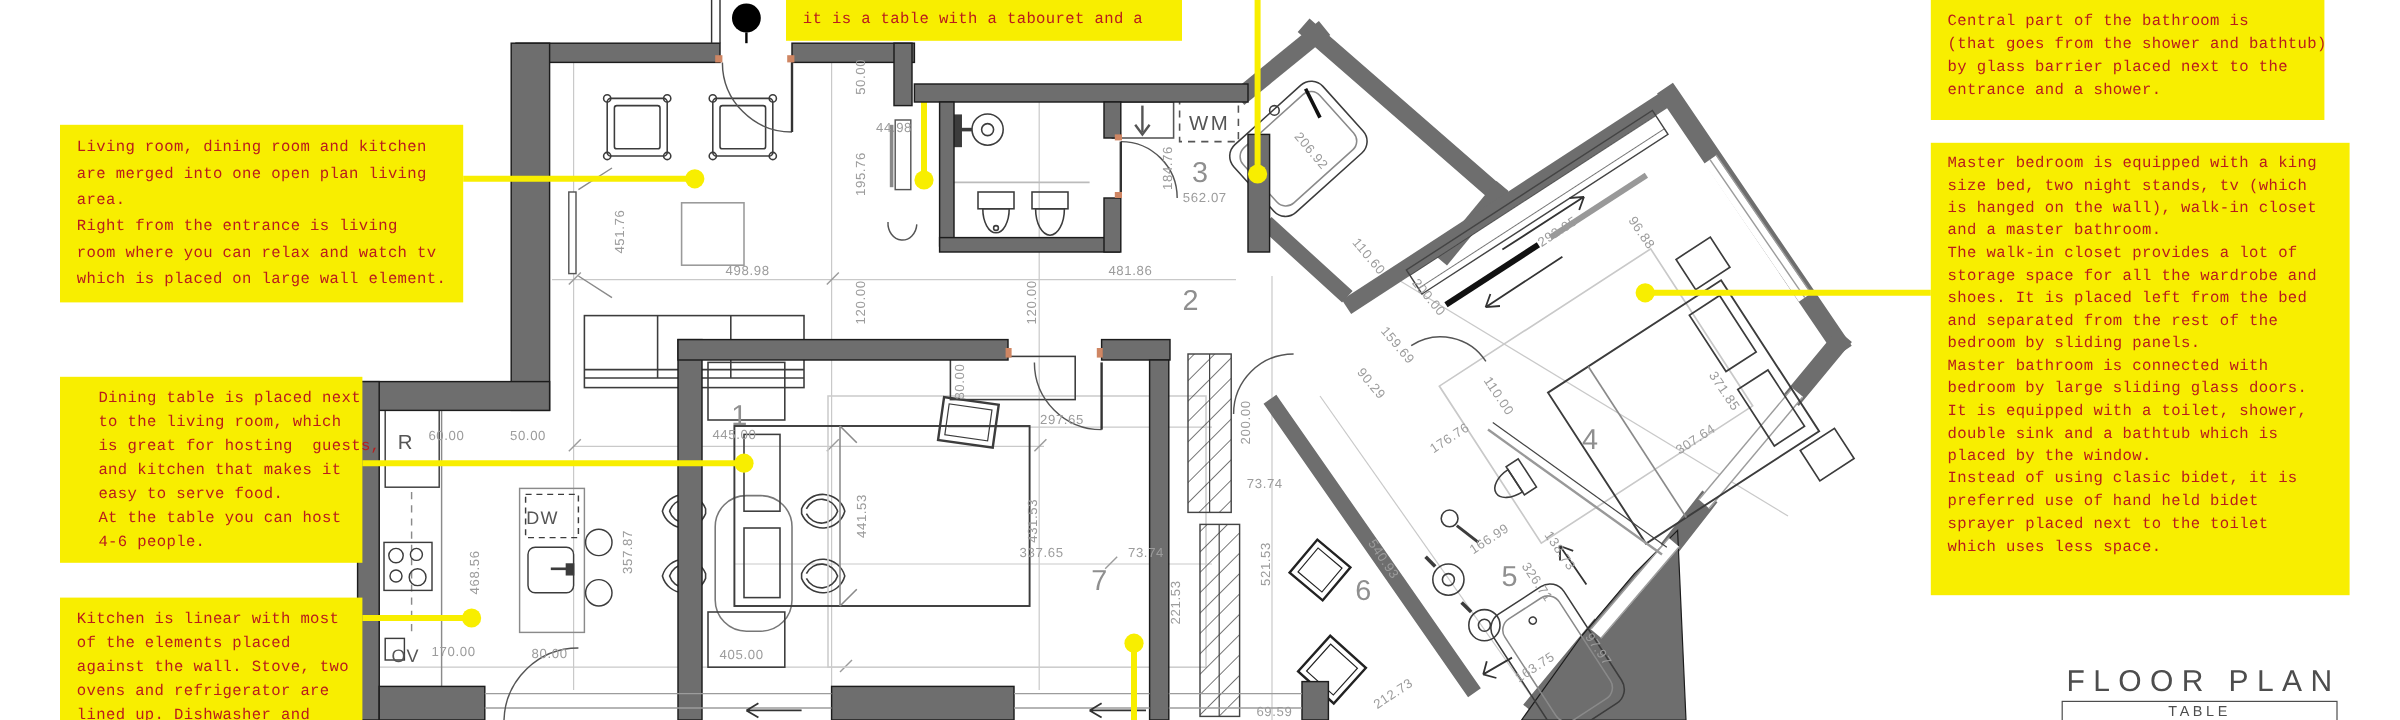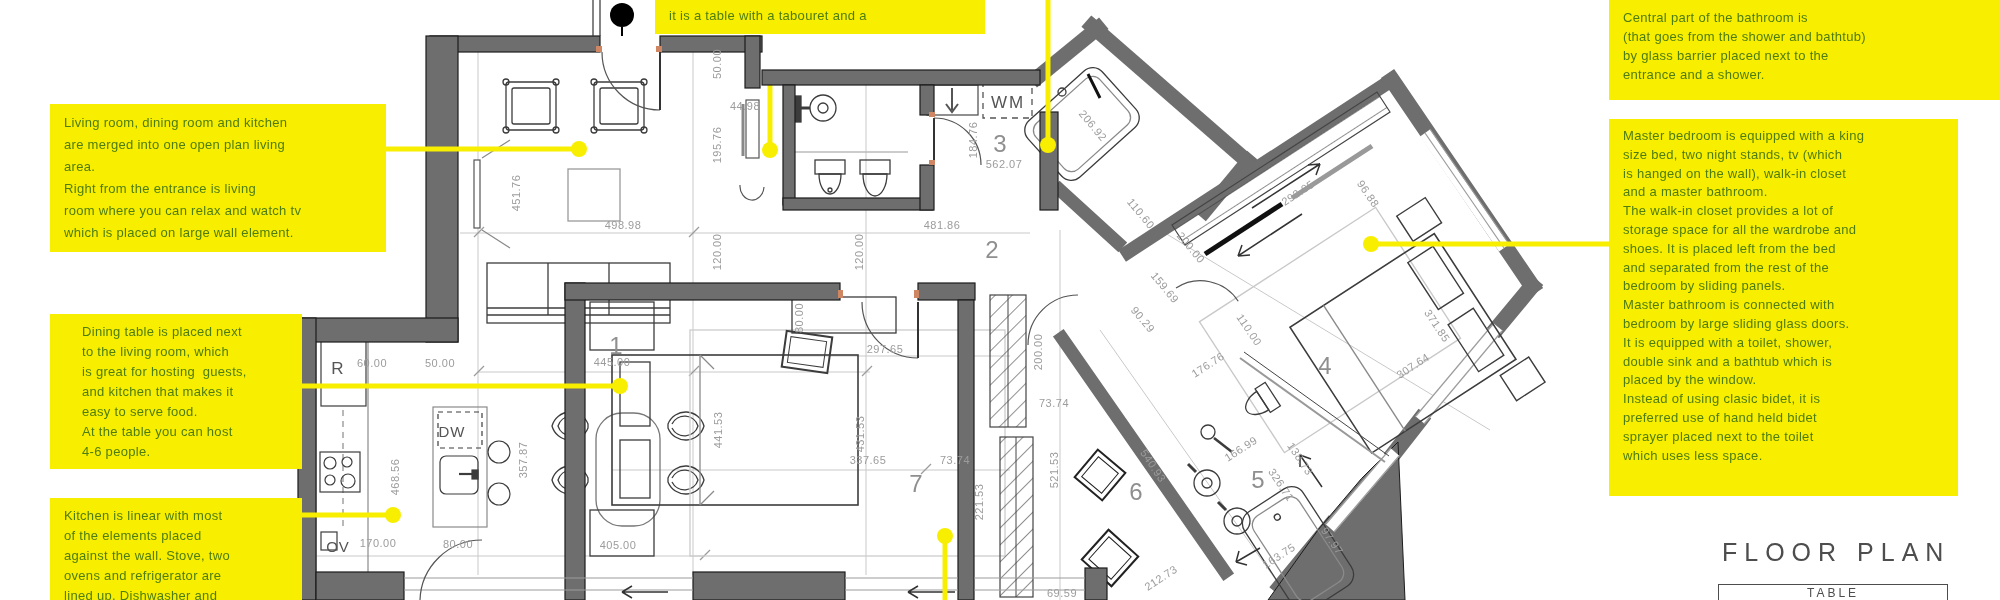--- a/index.html
+++ b/index.html
@@ -1,20 +1,20 @@
 <!DOCTYPE html>
 <html><head>
 <meta charset="utf-8">
 <style>
   html,body{margin:0;padding:0;}
   body{width:2000px;height:600px;overflow:hidden;background:#ffffff;position:relative;
        font-family:"Liberation Sans",sans-serif;}
   #plan-svg{position:absolute;left:0;top:0;z-index:1;}
-  .note{position:absolute;background:#f8ee00;color:#4d7c0f;z-index:3;
-        font-family:Liberation Sans, sans-serif;
+  .note{position:absolute;background:#f8ee00;color:#b91c1c;z-index:3;
+        font-family:Liberation Mono, monospace;
         font-size:13px;padding:8px 14px 4px 14px;box-sizing:border-box;
         letter-spacing:0.3px;white-space:pre;}
   .note div{white-space:pre;}
   #overlay-svg{position:absolute;left:0;top:0;z-index:2;}
   .titleblock-heading{position:absolute;z-index:2;color:#4d4d4d;
         font-size:25px;letter-spacing:7px;font-weight:400;}
   .titleblock-table{position:absolute;z-index:2;border:1.3px solid #4d4d4d;
         color:#4d4d4d;font-size:12px;letter-spacing:3px;text-align:center;
         box-sizing:border-box;padding-top:1px;}
   svg text.dim{fill:#9c9c9c;font-size:11px;font-family:"Liberation Sans",sans-serif;letter-spacing:0.5px;}
@@ -455,21 +455,21 @@
       </g>
       <g>
         <line x1="945" y1="600" x2="945" y2="536" stroke="#f8ee00" stroke-width="5"></line>
         <circle cx="945" cy="536" r="8" fill="#f8ee00"></circle>
       </g>
     </g>
 </svg>
 
 <div id="notes-root">
     <div class="note" style="left: 655px; top: 0px; width: 330px; height: 34px; line-height: 16px;"><div>it is a table with a tabouret and a</div></div>
-    <div class="note" style="left: 1609px; top: 0px; width: 391px; height: 100px; line-height: 19px;"><div>Central part of the bathroom is</div><div>(that goes from the shower and bathtub)</div><div>by glass barrier placed next to the</div><div>entrance and a shower.</div></div>
+    <div class="note" style="left: 1609px; top: 0px; width: 328px; height: 100px; line-height: 19px;"><div>Central part of the bathroom is</div><div>(that goes from the shower and bathtub)</div><div>by glass barrier placed next to the</div><div>entrance and a shower.</div></div>
     <div class="note" style="left: 50px; top: 88px; width: 336px; height: 148px; line-height: 22px; margin-top: 16px;"><div>Living room, dining room and kitchen</div><div>are merged into one open plan living</div><div>area.</div><div>Right from the entrance is living</div><div>room where you can relax and watch tv</div><div>which is placed on large wall element.</div></div>
     <div class="note" style="left: 50px; top: 314px; width: 252px; height: 155px; line-height: 20px; padding-left: 32px;"><div>Dining table is placed next</div><div>to the living room, which</div><div>is great for hosting  guests,</div><div>and kitchen that makes it</div><div>easy to serve food.</div><div>At the table you can host</div><div>4-6 people.</div></div>
     <div class="note" style="left: 50px; top: 498px; width: 252px; height: 116px; line-height: 20px;"><div>Kitchen is linear with most</div><div>of the elements placed</div><div>against the wall. Stove, two</div><div>ovens and refrigerator are</div><div>lined up. Dishwasher and</div></div>
     <div class="note" style="left: 1609px; top: 119px; width: 349px; height: 377px; line-height: 18.8px;"><div>Master bedroom is equipped with a king</div><div>size bed, two night stands, tv (which</div><div>is hanged on the wall), walk-in closet</div><div>and a master bathroom.</div><div>The walk-in closet provides a lot of</div><div>storage space for all the wardrobe and</div><div>shoes. It is placed left from the bed</div><div>and separated from the rest of the</div><div>bedroom by sliding panels.</div><div>Master bathroom is connected with</div><div>bedroom by large sliding glass doors.</div><div>It is equipped with a toilet, shower,</div><div>double sink and a bathtub which is</div><div>placed by the window.</div><div>Instead of using clasic bidet, it is</div><div>preferred use of hand held bidet</div><div>sprayer placed next to the toilet</div><div>which uses less space.</div></div>
   </div>
 
-<div class="titleblock-heading" style="left:1722px;top:538px;width:260px;">FLOOR PLAN</div>
+<div class="titleblock-heading" style="left:1722px;top:554px;width:260px;">FLOOR PLAN</div>
 <div class="titleblock-table" style="left:1718px;top:584px;width:230px;height:22px;">TABLE</div>
 
 </body></html>

